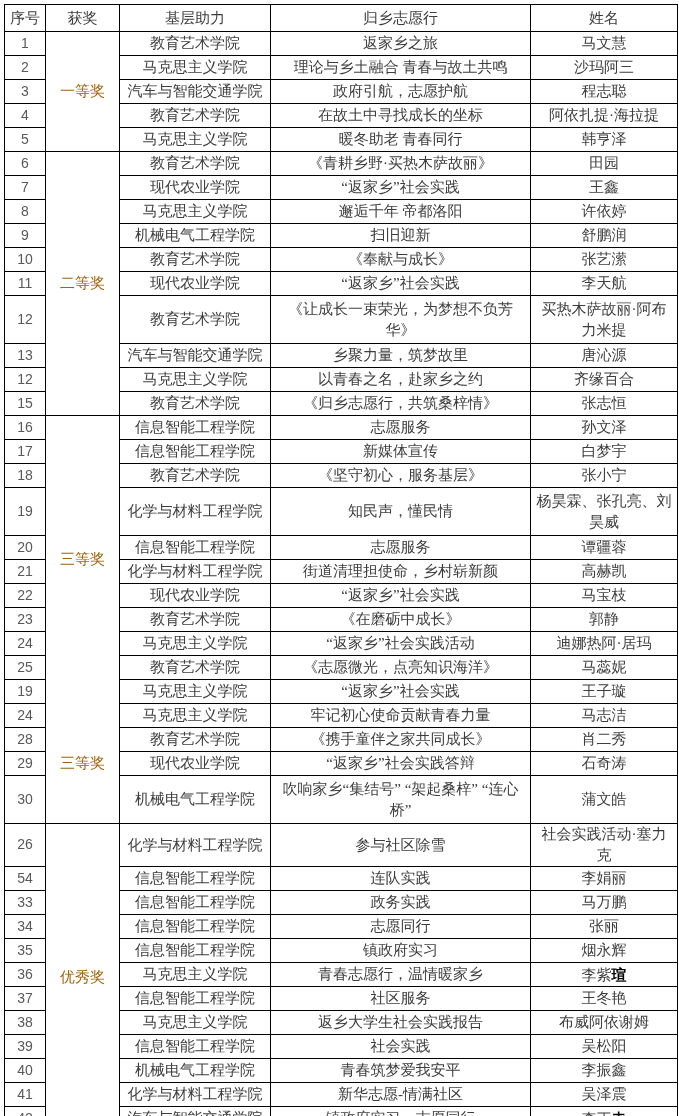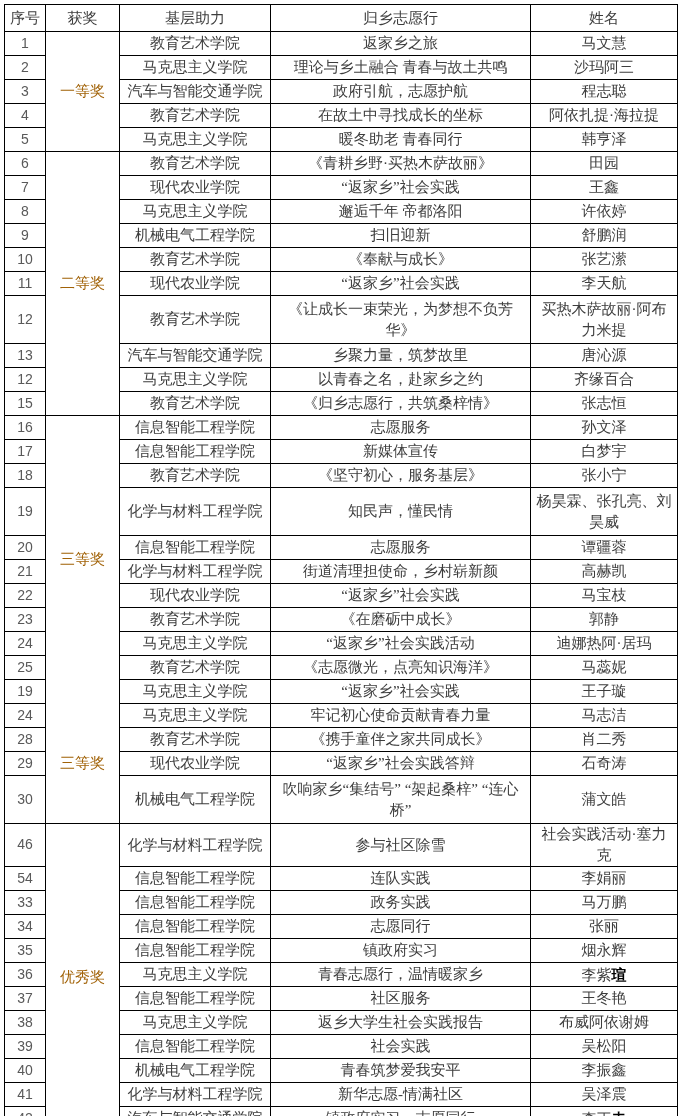--- a/index.html
+++ b/index.html
@@ -245,21 +245,21 @@
         <td class="c-project">“返家乡”社会实践答辩</td>
         <td class="c-name">石奇涛</td>
       </tr>
       <tr class="tall">
         <td class="c-no">30</td>
         <td class="c-college">机械电气工程学院</td>
         <td class="c-project">吹响家乡“集结号” “架起桑梓” “连心桥”</td>
         <td class="c-name">蒲文皓</td>
       </tr>
       <tr>
-        <td class="c-no">46</td>
+        <td class="c-no">26</td>
         <td class="c-award" rowspan="12">优秀奖</td>
         <td class="c-college">化学与材料工程学院</td>
         <td class="c-project">参与社区除雪</td>
         <td class="c-name">社会实践活动·塞力克</td>
       </tr>
       <tr>
         <td class="c-no">54</td>
         <td class="c-college">信息智能工程学院</td>
         <td class="c-project">连队实践</td>
         <td class="c-name">李娟丽</td>

